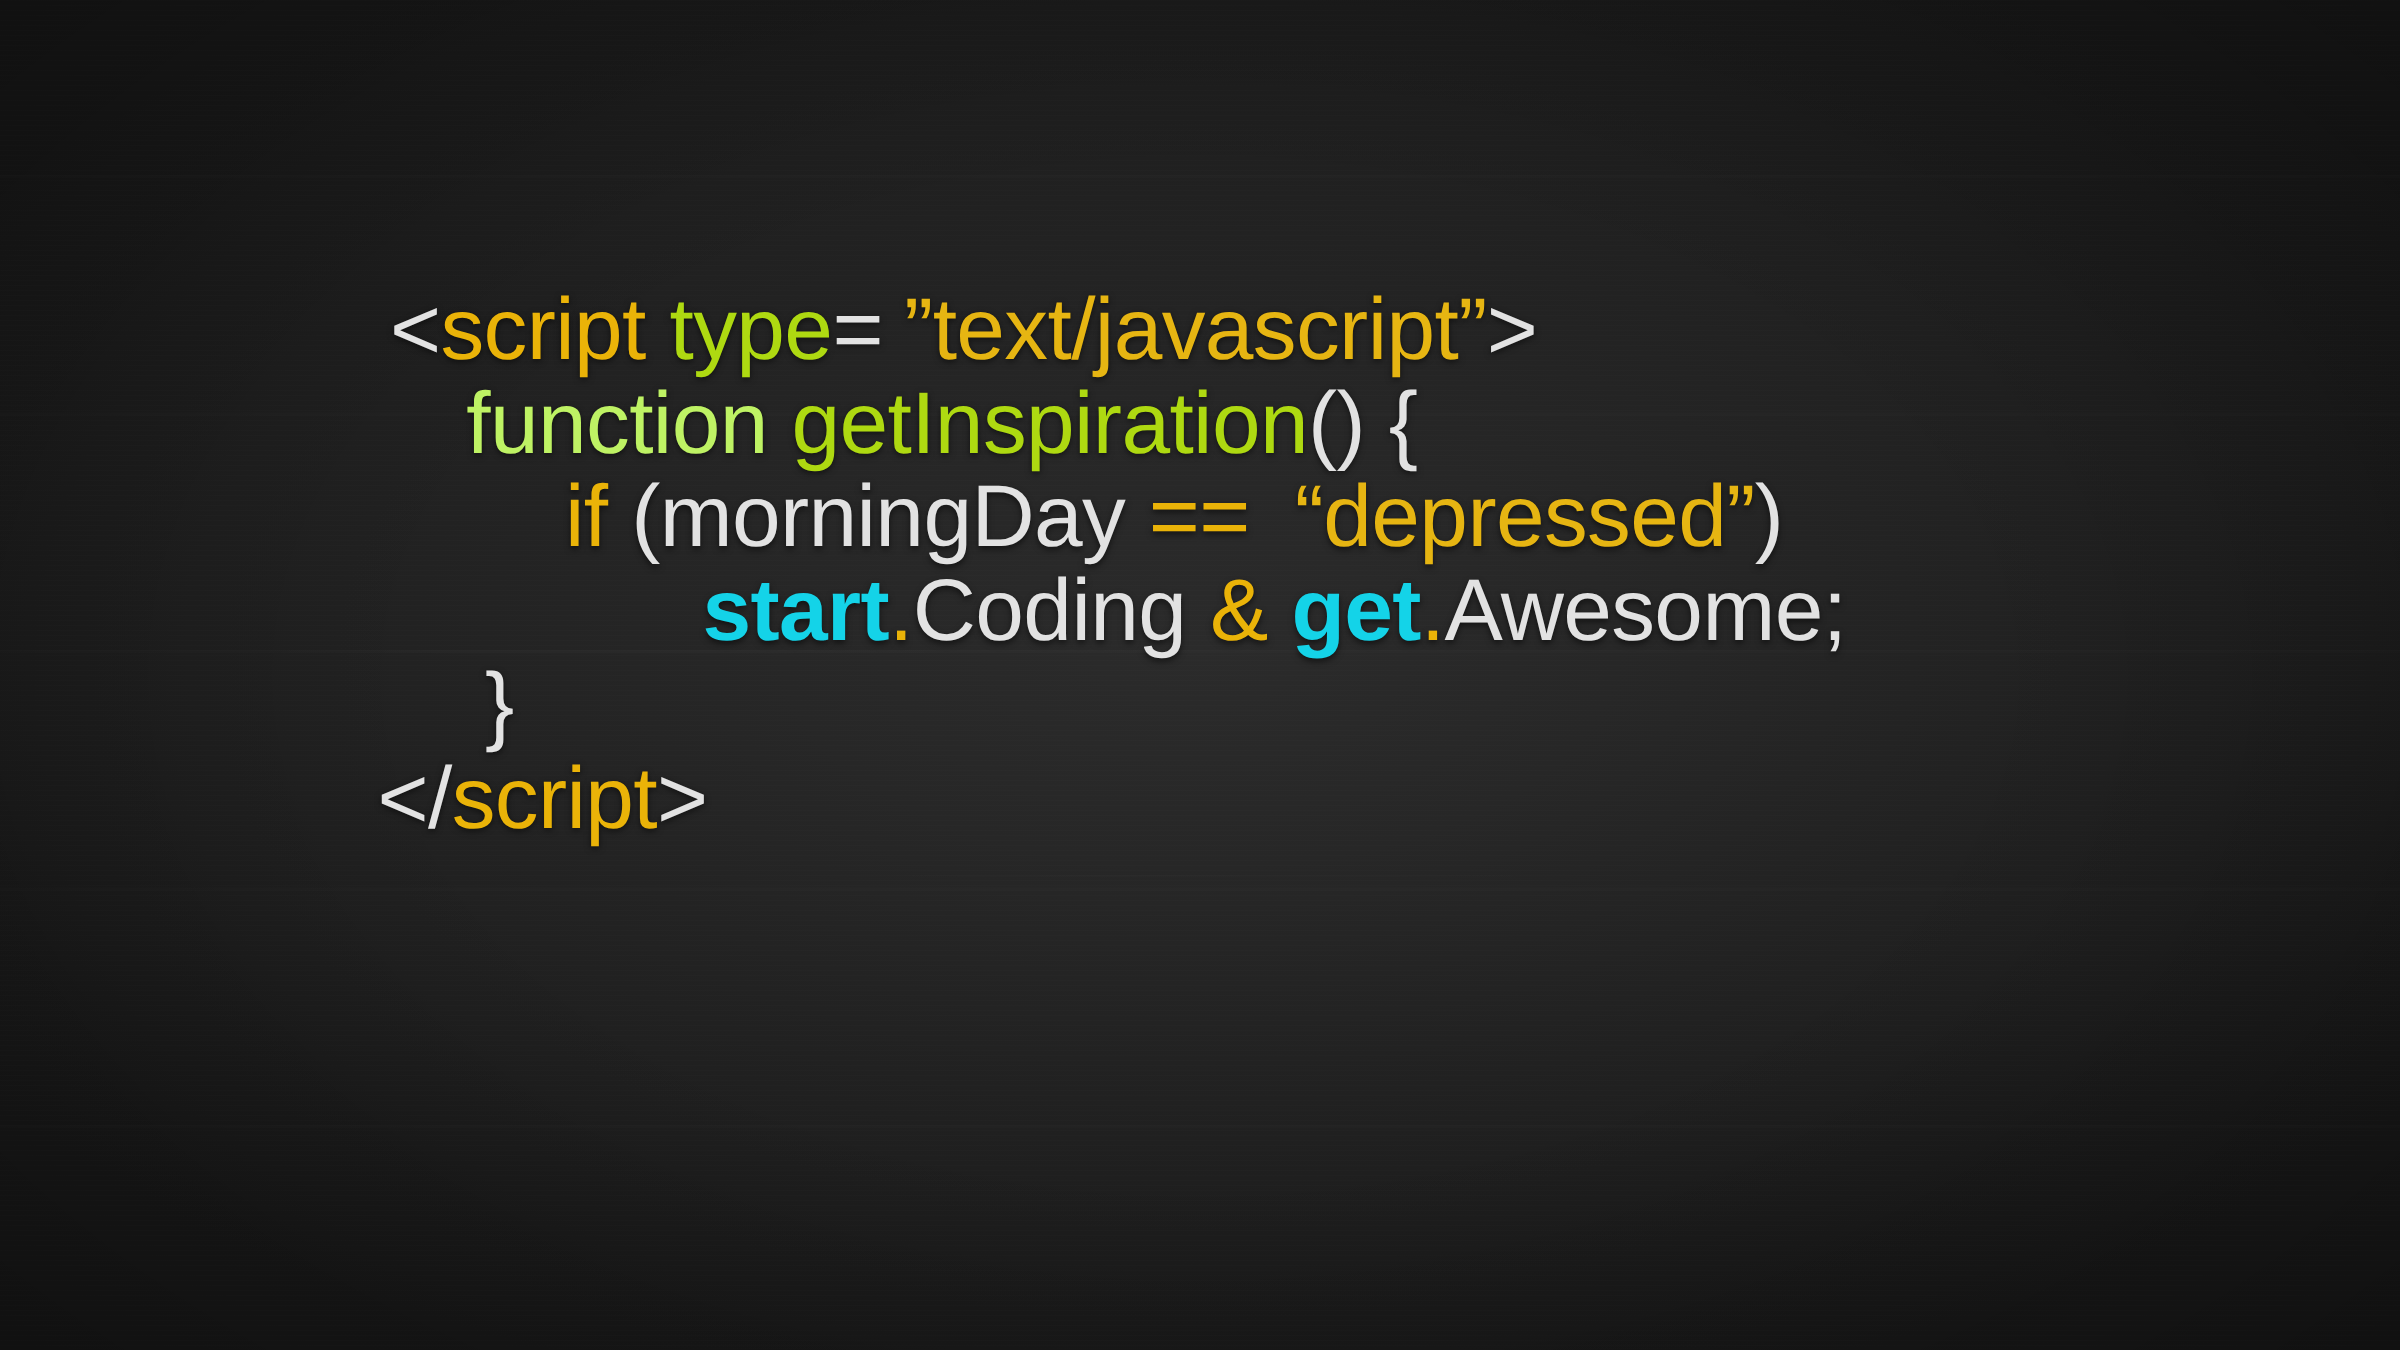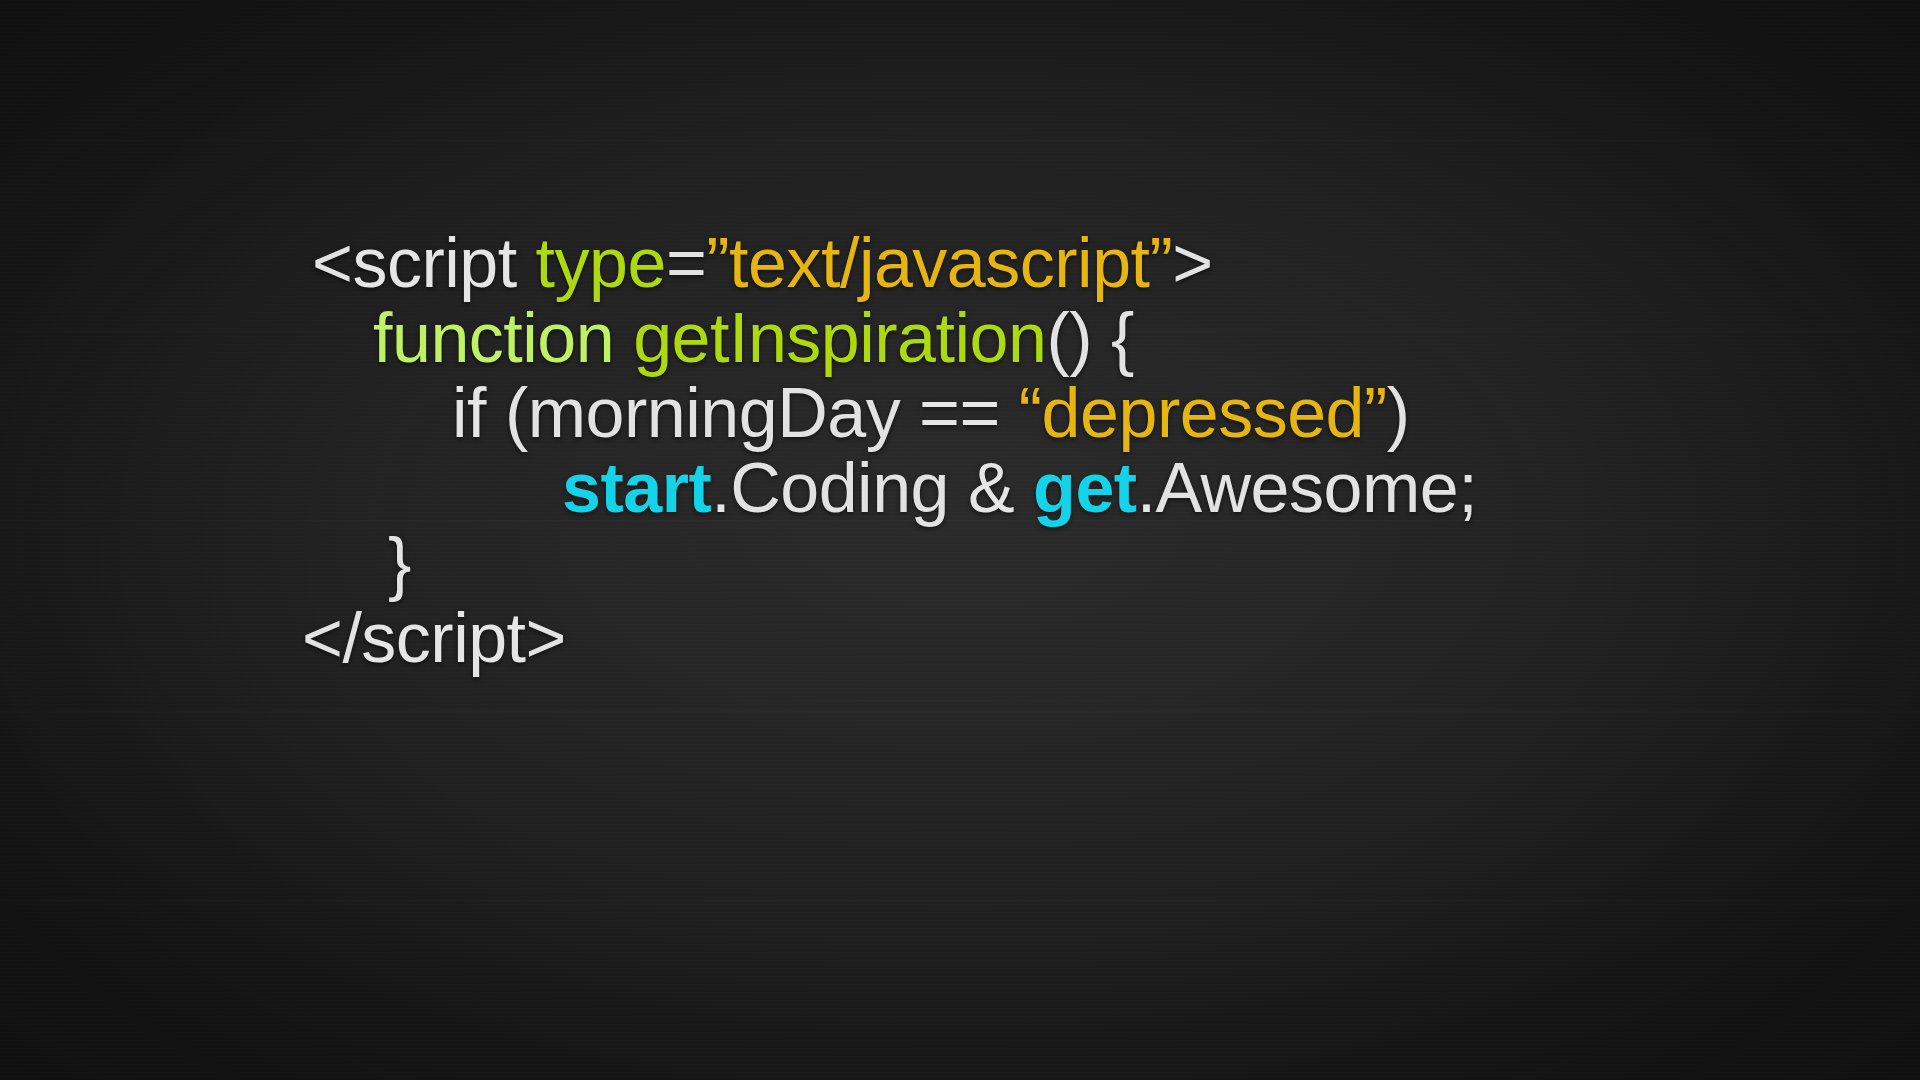--- a/index.html
+++ b/index.html
@@ -85,23 +85,23 @@
   .code-line {
     position: absolute;
     white-space: pre;
     text-shadow: 0 2px 5px rgba(0,0,0,0.55);
   }
 
   .tok { white-space: pre; }
 
   
   .c-white    { color: #e2e2e2; }
-  .c-crimson  { color: #e5e5e5; }
+  .c-crimson  { color: #eab308; }
   .c-green    { color: #aed911; }
-  .c-gold     { color: #e6b512; }
+  .c-gold     { color: #e6b512; margin-left: 17px; }
   .c-teal     { color: #bef264; }
   .c-cyan     { color: #14d3e8; font-weight: bold; }
 </style>
 </head>
 <body>
 
 <div id="stage">
 
   <div id="bg-glow"></div>
   <div id="bg-lines"></div>

